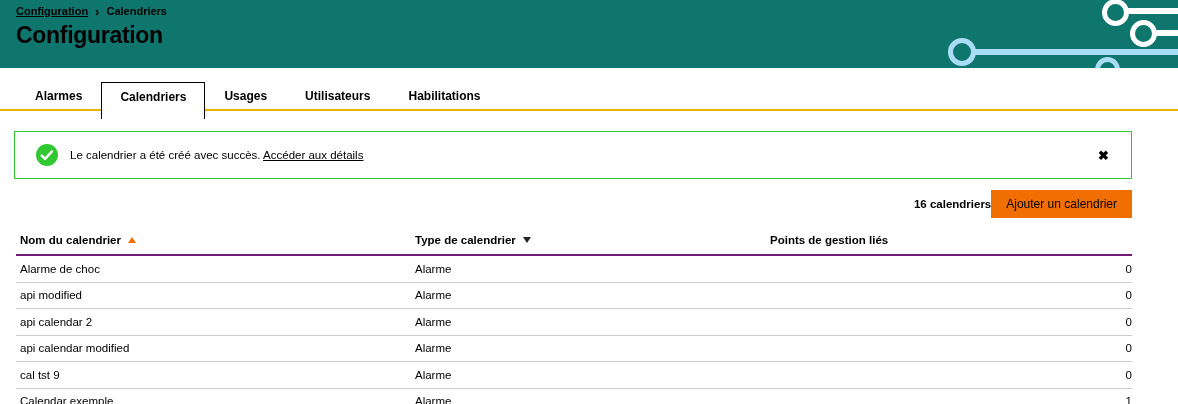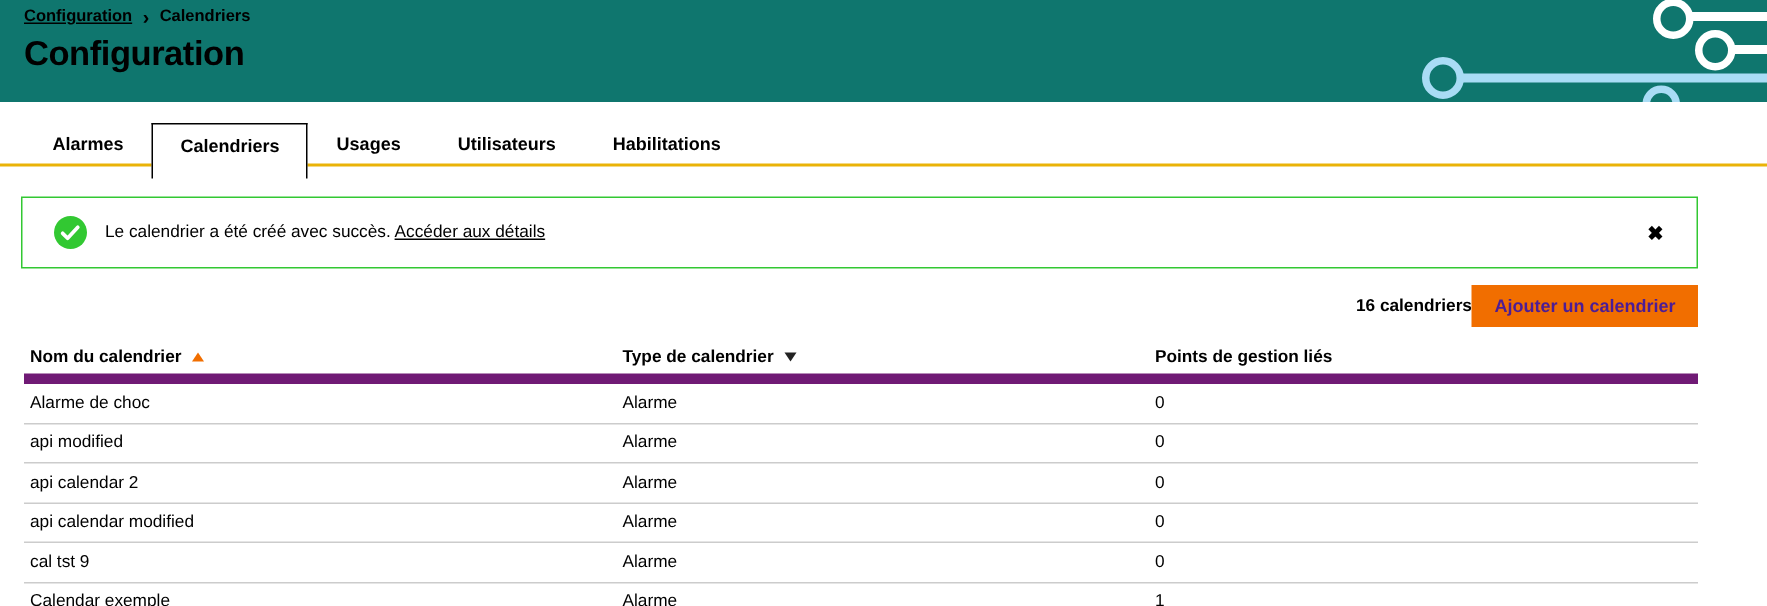--- a/index.html
+++ b/index.html
@@ -38,30 +38,30 @@
   .alert-icon { width:22px; height:22px; flex:0 0 22px; }
   .alert-text { margin-left:12px; font-size:11.5px; }
   .alert-link { color:#000; text-decoration:underline; cursor:pointer; }
   .alert-close { margin-left:auto; background:none; border:none; font-size:13px;
                  font-weight:bold; cursor:pointer; line-height:1; color:#000; }
 
   
   .toolbar { display:flex; justify-content:flex-end; align-items:center;
              margin:11px 46px 0 16px; height:28px; }
   .count { font-size:11.5px; font-weight:bold; }
-  .add-btn { background:#f16e00; border:none; color:#4c1d95; font-weight:bold;
+  .add-btn { background:#f16e00; border:none; color:#000000; font-weight:normal;
              font-size:12px; height:28px; padding:0 15px; cursor:pointer;
              font-family:"Liberation Sans", sans-serif; }
 
   
   .table { margin:8px 46px 0 16px; }
-  .thead { display:flex; align-items:center; height:30px; border-bottom:7px solid #701a75;
+  .thead { display:flex; align-items:center; height:30px; border-bottom:2px solid #701a75;
            font-size:11.5px; font-weight:bold; }
   .trow { display:flex; align-items:center; height:26.5px; border-bottom:1px solid #ccc;
-          font-size:11.5px; cursor:pointer; }
+          font-size:11.5px; cursor:pointer;text-align:right; }
   .col-name { width:399px; padding-left:4px; display:flex; align-items:center; }
   .col-type { width:355px; display:flex; align-items:center; }
   .col-points { flex:1; }
   .sort-asc-icon { display:inline-block; width:0; height:0; margin-left:7px;
                    border-left:4.5px solid transparent; border-right:4.5px solid transparent;
                    border-bottom:6px solid #f16e00; }
   .caret-down-icon { display:inline-block; width:0; height:0; margin-left:7px;
                      border-left:4.5px solid transparent; border-right:4.5px solid transparent;
                      border-top:6px solid #222; }
 </style>

